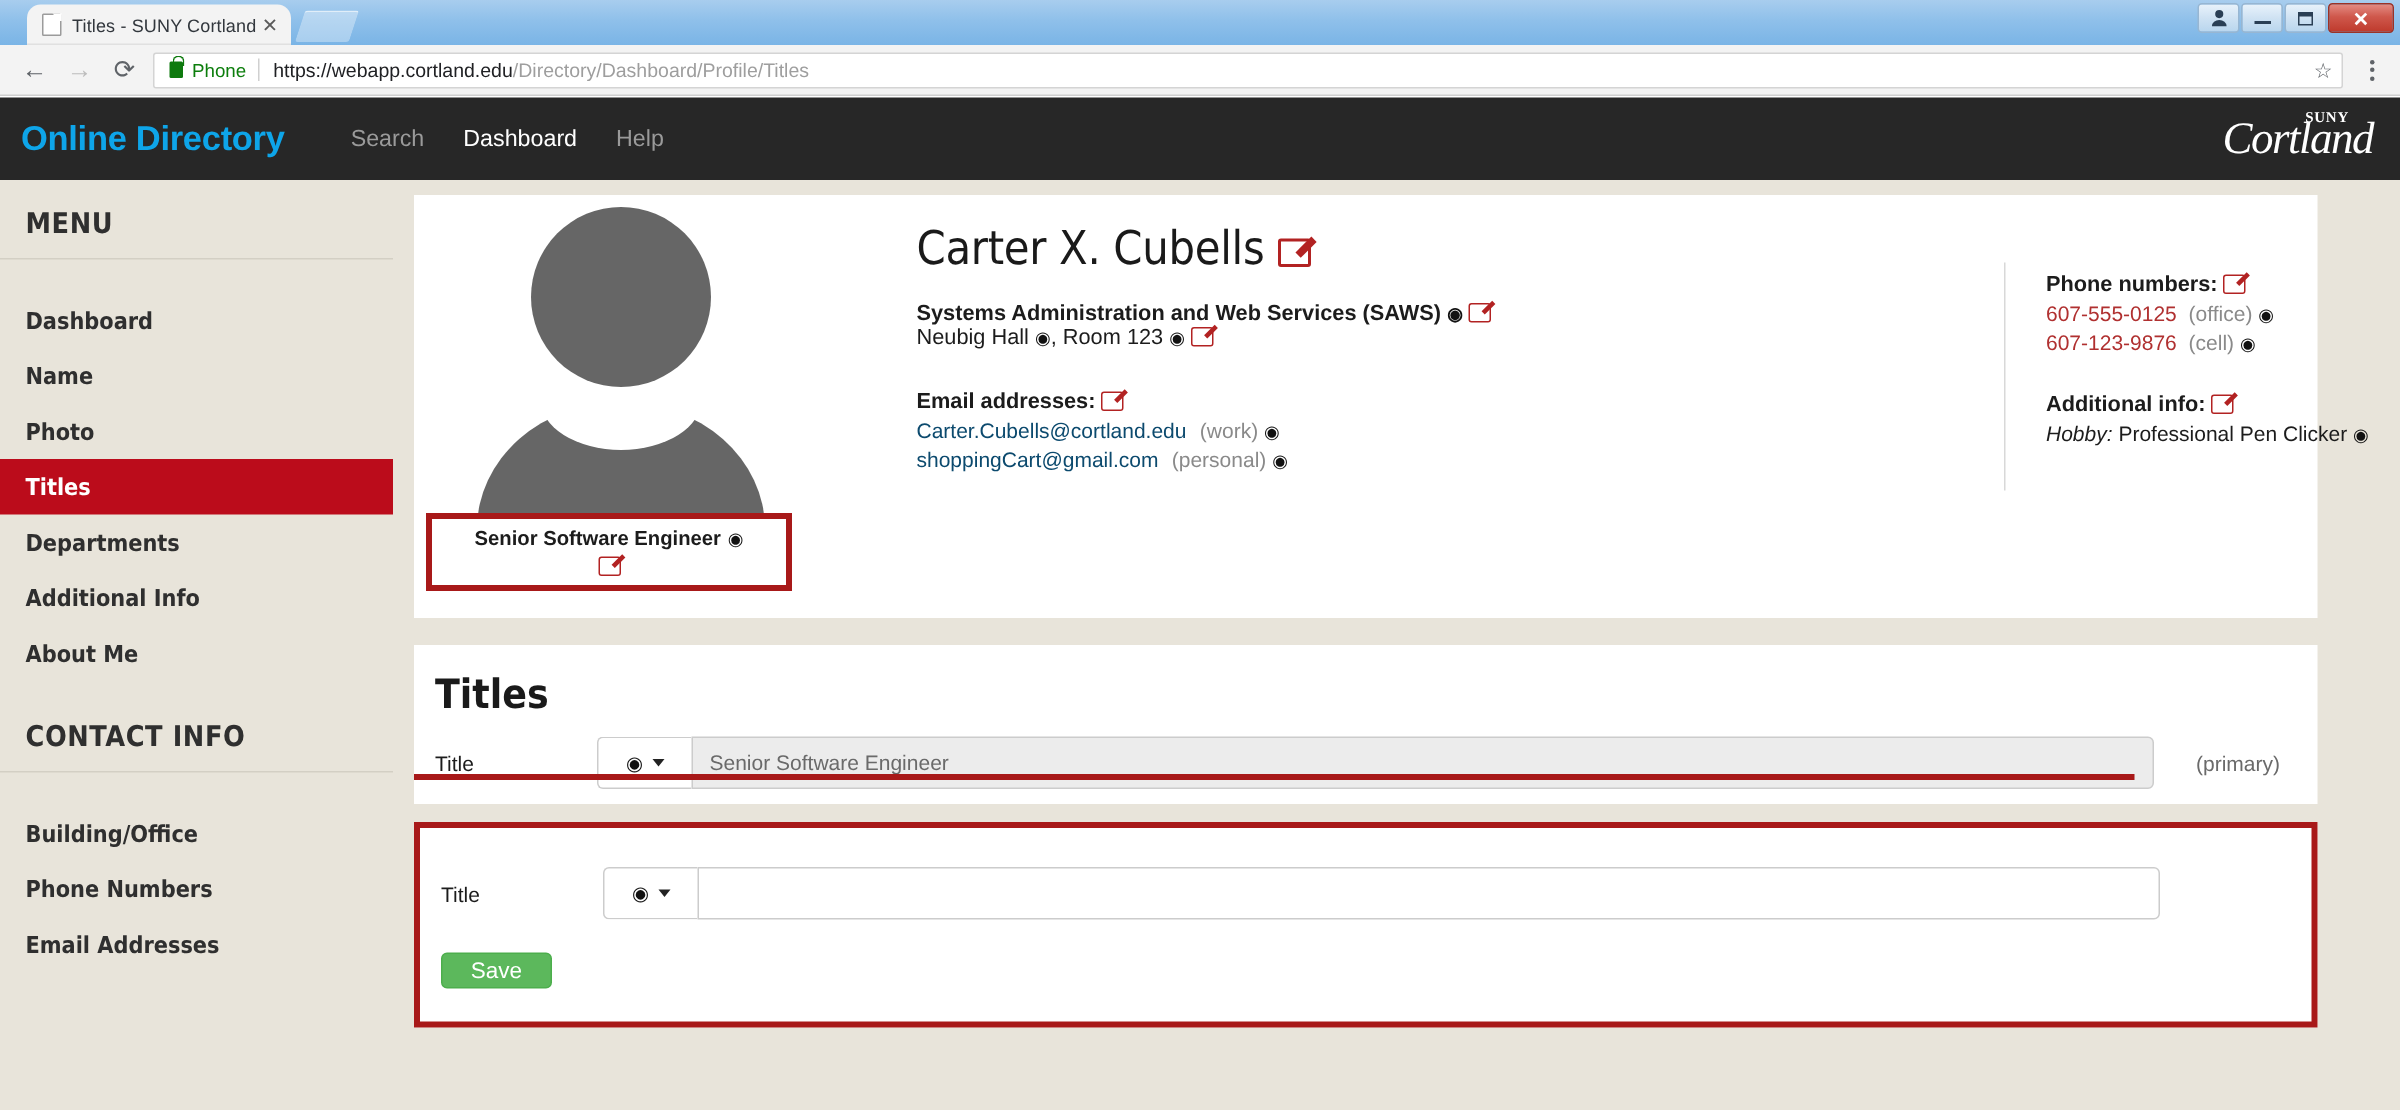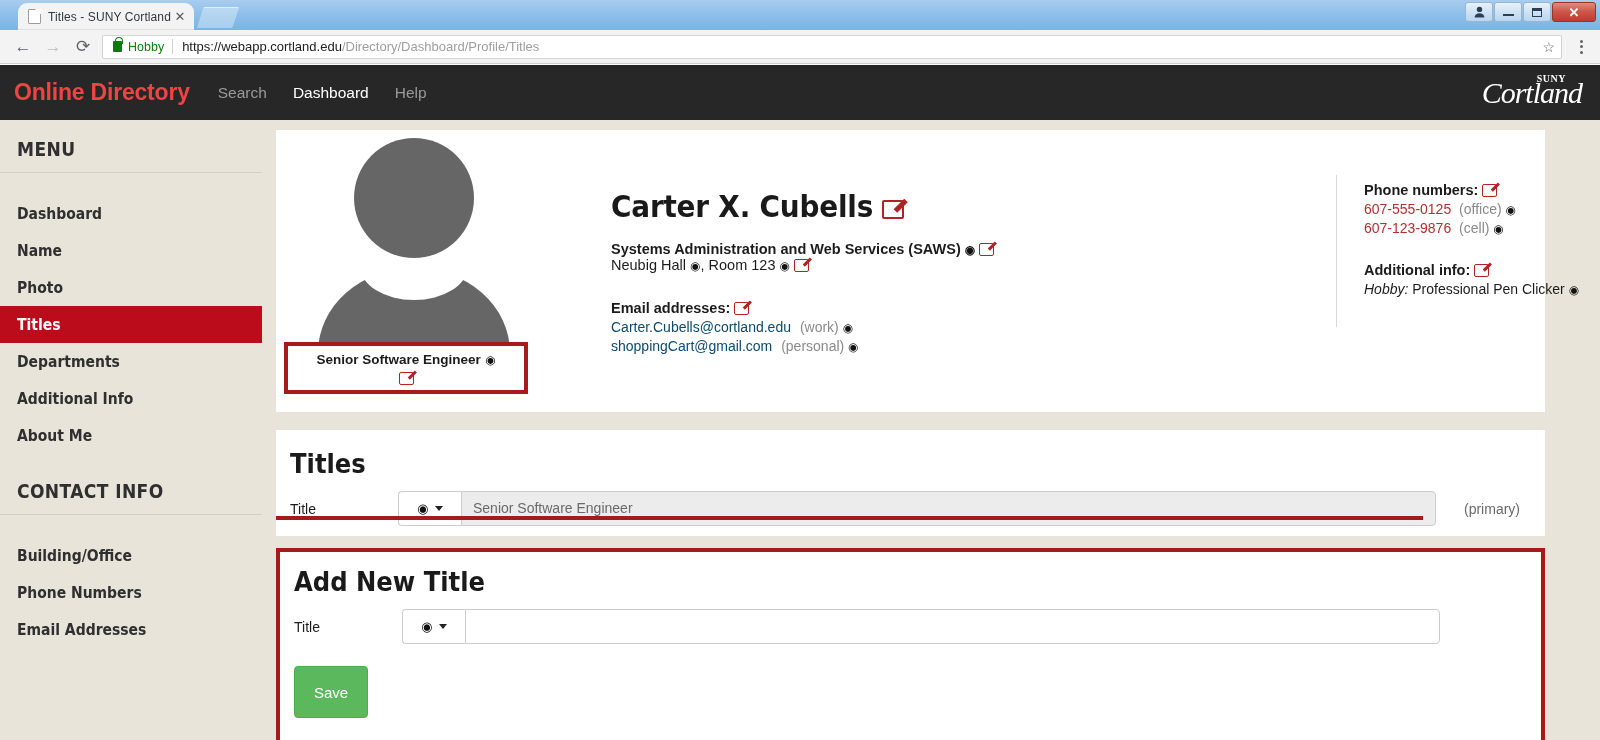--- a/index.html
+++ b/index.html
@@ -95,22 +95,22 @@
   .star-icon { margin-left: auto; color: #5f6368; font-size: 14px; padding-left: 8px; }
   .kebab { width: 22px; display: flex; flex-direction: column; align-items: center; gap: 2.5px; }
   .kebab i { width: 3px; height: 3px; border-radius: 50%; background: #5f6368; display: block; }
 
   
   .site-header {
     position: absolute; left: 0; top: 65px; width: 1600px; height: 55px;
     background: #272727; display: flex; align-items: center; padding: 0 14px;
   }
   .brand {
-    color: #ef4444; font-size: 23px; font-weight: bold; letter-spacing: -0.2px;
-    margin-right: 28px;
+    color: #0ea5e9; font-size: 23px; font-weight: bold; letter-spacing: -0.2px;
+    margin-right: 44px;
   }
   .nav-links { display: flex; align-items: center; gap: 26px; }
   .nav-link { font-size: 15.5px; color: #9a9a9a; }
   .nav-link.active { color: #ffffff; }
   .suny-logo {
     margin-left: auto; color: #ffffff; position: relative;
     font-family: "Liberation Serif", serif; font-size: 30px;
     line-height: 1; padding-right: 4px; font-style: italic; letter-spacing: -1px;
   }
   .suny-logo .suny-sup {
@@ -168,22 +168,22 @@
     border: 4px solid #a81919; background: #ffffff;
     text-align: center; padding: 4px 2px 3px;
   }
   .title-badge-text { font-size: 13.5px; font-weight: bold; color: #1c1c1c; }
   .title-badge-edit { display: block; margin-top: 1px; }
 
   .profile-info { position: absolute; left: 335px; top: 18px; width: 470px; }
   .person-name {
     font-family: "DejaVu Sans Condensed", "Liberation Sans Narrow", "Liberation Sans", sans-serif;
     font-stretch: condensed;
-    font-size: 31px; font-weight: bold; color: #1a1a1a; letter-spacing: -0.2px;
-    display: flex; align-items: center; gap: 9px; margin-top: 40px;
+    font-size: 31px; font-weight: normal; color: #1a1a1a; letter-spacing: -0.2px;
+    display: flex; align-items: center; gap: 9px;
   }
   .dept-line { font-size: 14.5px; font-weight: bold; color: #1c1c1c; margin-top: 17px; }
   .loc-line { font-size: 14.5px; color: #1c1c1c; margin-top: 0; }
   .emails-head { font-size: 14.5px; font-weight: bold; color: #1c1c1c; margin-top: 27px; }
   .email-row { font-size: 14px; margin-top: 3px; }
   .email-addr { color: #0c4a6e; }
   .email-kind { color: #8a8a8a; margin-left: 5px; }
 
   .vdivider {
     position: absolute; left: 1060px; top: 45px; width: 1px; height: 152px; background: #d8d8d8;
@@ -222,21 +222,21 @@
   }
   .text-input.readonly { background: #ececec; color: #6a6a6a; }
   .input-val { font-size: 14px; padding: 8px 11px; }
   .primary-tag { font-size: 14px; color: #6a6a6a; margin-left: 28px; white-space: nowrap; }
   .red-strike {
     position: absolute; left: 0; top: 86px; width: 1147px; height: 4px; background: #a81919;
   }
 
   .addnew-wrap { border: 4px solid #a81919; margin-top: 12px; padding: 14px 0 22px 0; background: #ffffff; }
   .save-btn {
-    margin: 22px 0 0 14px; width: 74px; height: 52px;
+    margin: 22px 0 0 14px; width: 74px; height: 24px;
     background: #5cb85c; color: #ffffff; font-size: 15px;
     border: 1px solid #4cae4c; border-radius: 4px;
     display: flex; align-items: center; justify-content: center;
   }
 
   .eye {
     display: inline-block; font-size: 12px; color: #111; vertical-align: baseline;
   }
   .pencil {
     display: inline-block; width: 15px; height: 13px; position: relative;
@@ -277,21 +277,21 @@
     <div class="win-btn close">✕</div>
   </div>
 </div>
 
 <div class="browser-toolbar">
   <div class="nav-btn">←</div>
   <div class="nav-btn disabled">→</div>
   <div class="nav-btn">⟳</div>
   <div class="omnibox">
     <span class="lock-icon"></span>
-    <span class="secure-text">Hobby</span>
+    <span class="secure-text">Phone</span>
     <span class="omni-divider"></span>
     <span class="url-text"><b>https://webapp.cortland.edu</b><span>/Directory/Dashboard/Profile/Titles</span></span>
     <span class="star-icon">☆</span>
   </div>
   <div class="kebab">
       <i></i>
       <i></i>
       <i></i>
     </div>
 </div>
@@ -417,21 +417,20 @@
       </div>
       <div class="text-input readonly" style="width:975px;">
         <div class="input-val">Senior Software Engineer</div>
       </div>
       <span class="primary-tag">(primary)</span>
     </div>
     <div class="red-strike"></div>
   </div>
 
   <div class="addnew-wrap">
-    <div class="section-title">Add New Title</div>
     <div class="form-row">
       <span class="form-label">Title</span>
       <div class="eye-select">
         <span class="eye-glyph">◉</span>
         <span class="caret"></span>
       </div>
       <div class="text-input" style="width:975px;">
         <div class="input-val"></div>
       </div>
     </div>

